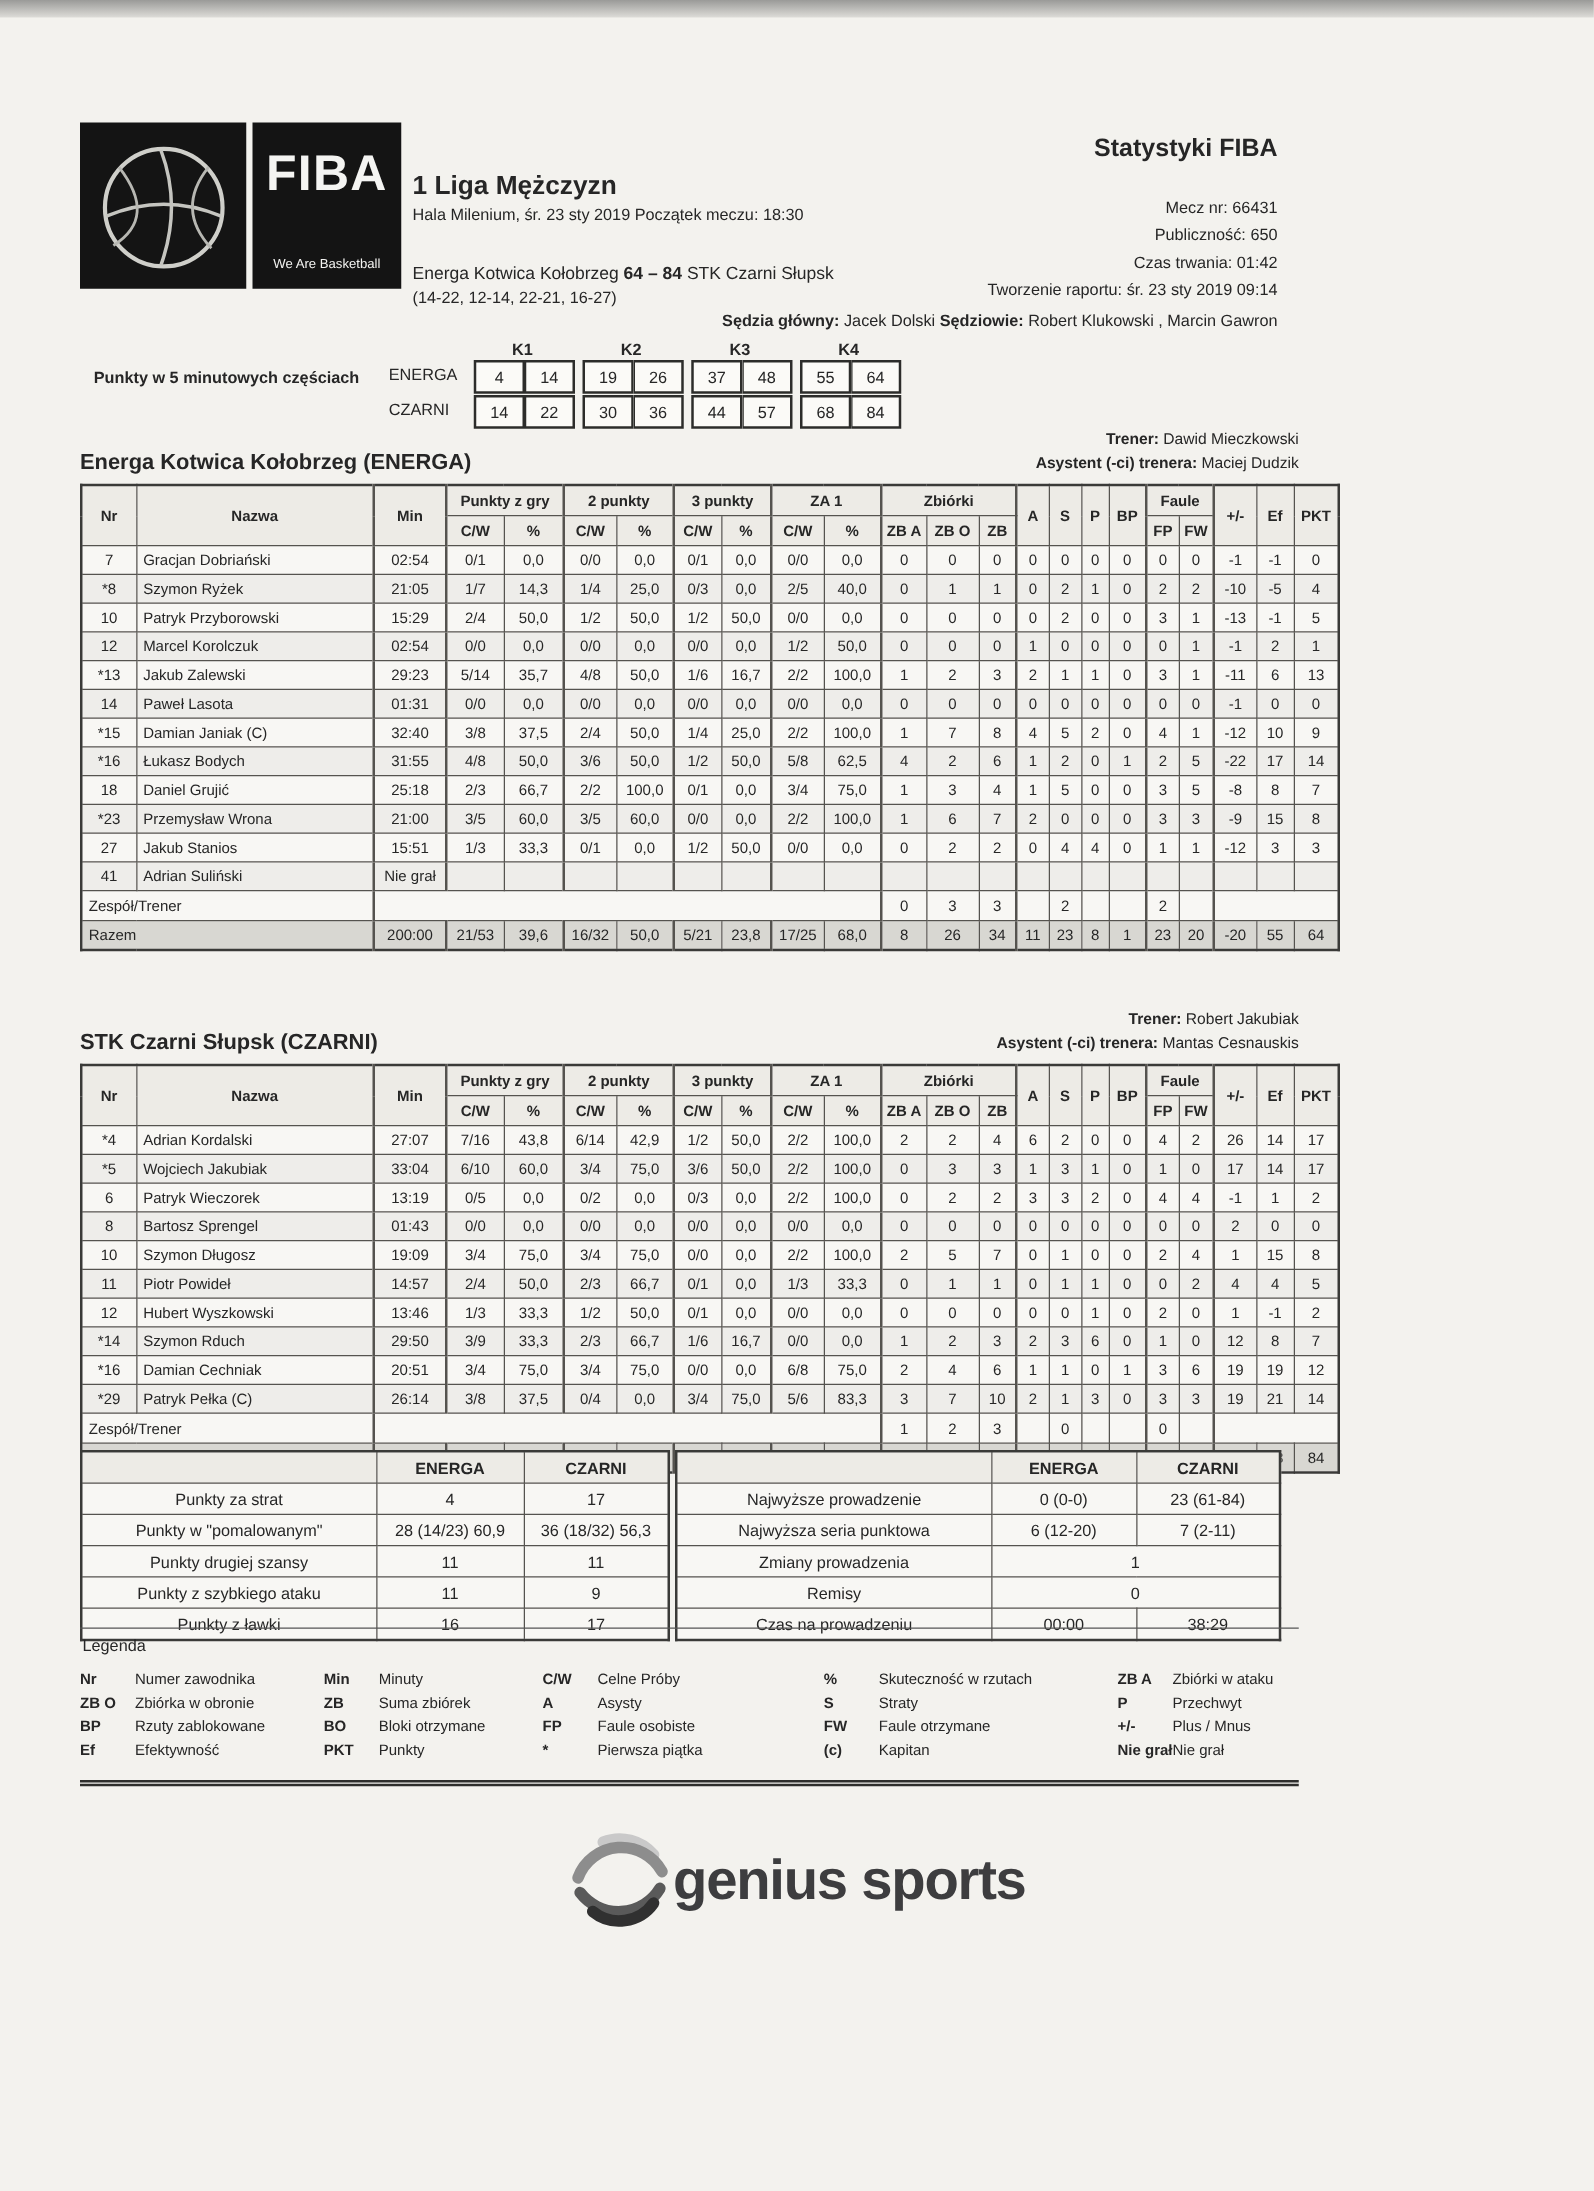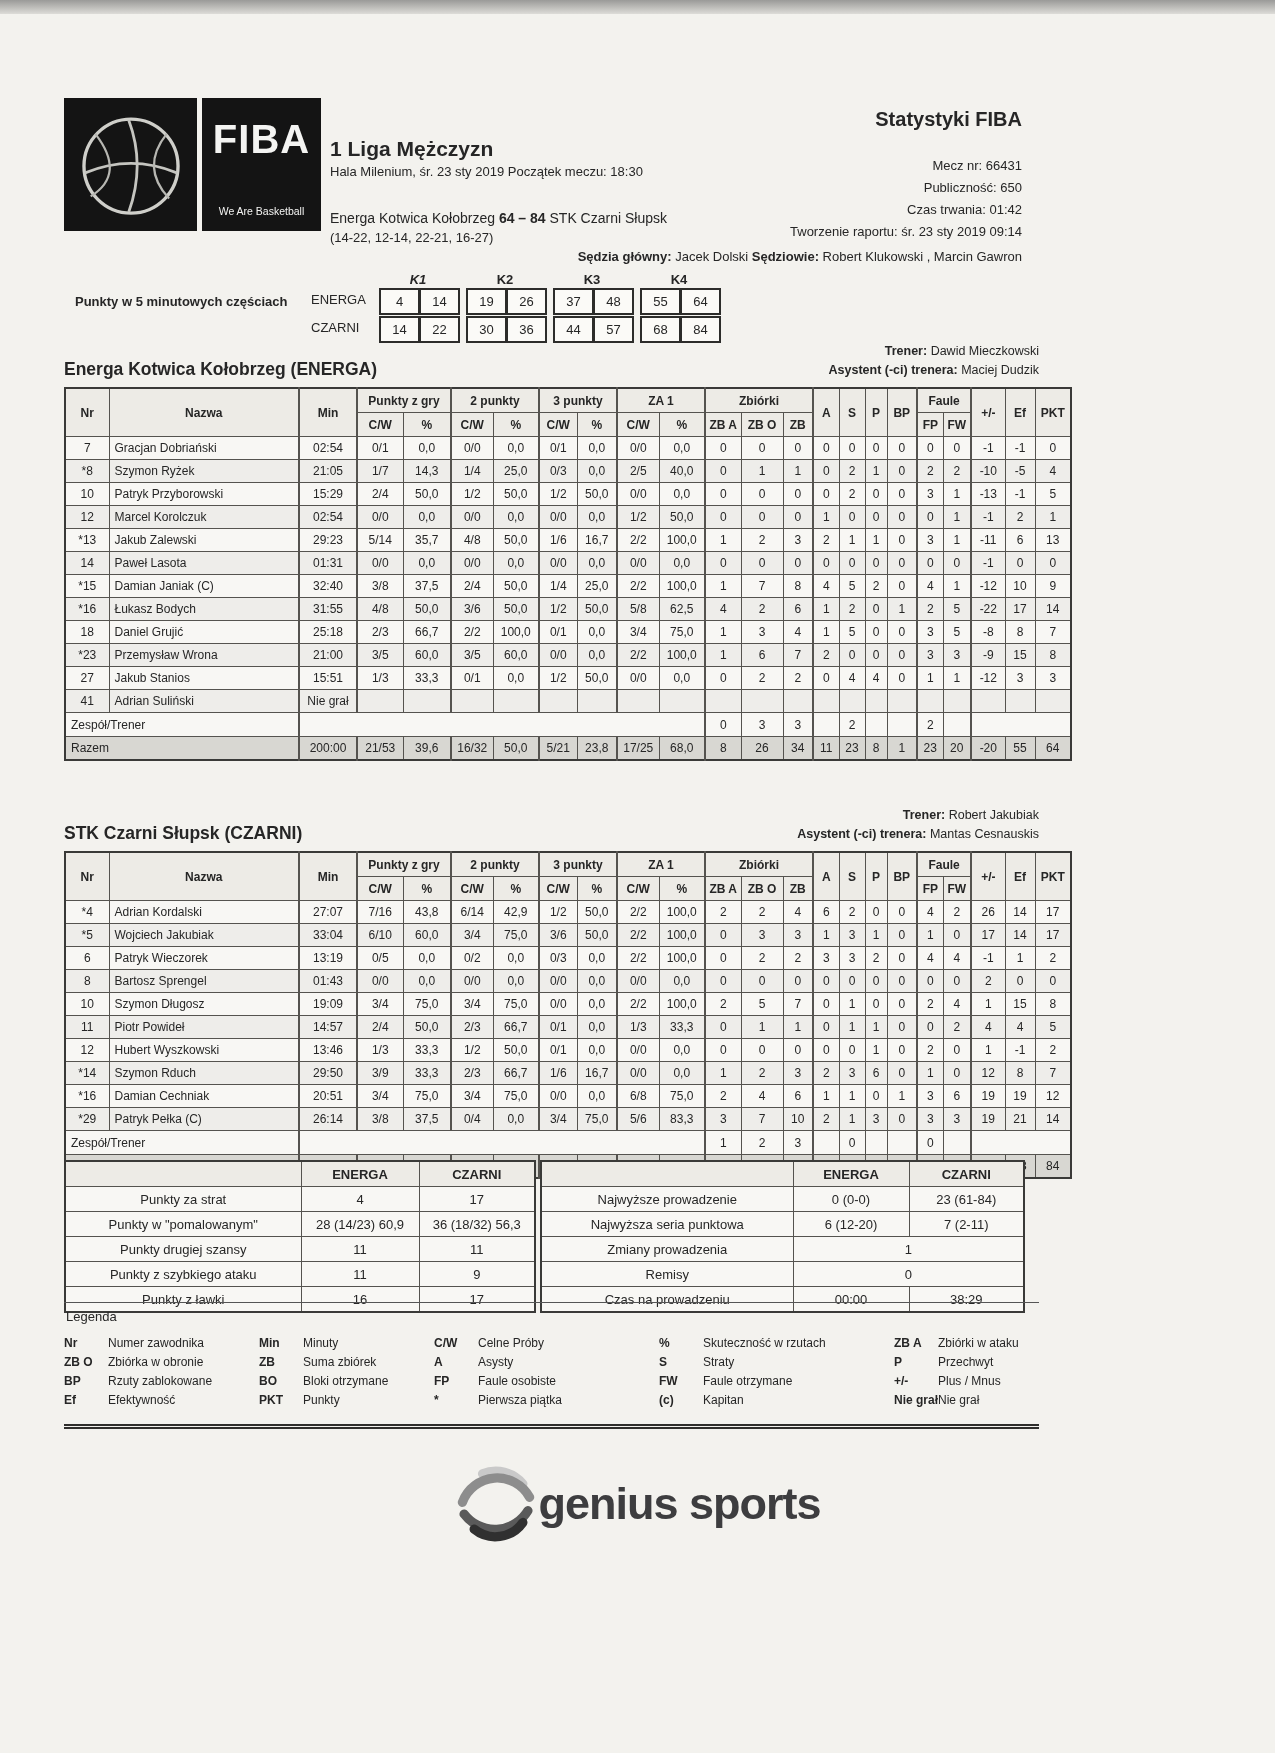--- a/index.html
+++ b/index.html
@@ -125,21 +125,21 @@
 
   <div class="referees">
     <b>Sędzia główny:</b>
     <span>Jacek Dolski</span>
     <b>Sędziowie:</b>
     <span>Robert Klukowski , Marcin Gawron</span>
   </div>
 
   <div class="quarters" id="quarters">
     <div class="q-section-label">Punkty w 5 minutowych częściach</div>
-  <div class="q-klabel" style="left: 315px; font-style: italic;">K1</div>
+  <div class="q-klabel" style="left: 315px;">K1</div>
       <div class="q-klabel" style="left: 402px;">K2</div>
       <div class="q-klabel" style="left: 489px;">K3</div>
       <div class="q-klabel" style="left: 576px;">K4</div>
       <div class="q-team" style="top: 20px;">ENERGA</div>
       <div class="q-pair" style="left: 315px; top: 16px;">
         <div class="q-cell">4</div>
         <div class="q-cell">14</div>
       </div>
       <div class="q-pair" style="left: 402px; top: 16px;">
         <div class="q-cell">19</div>

